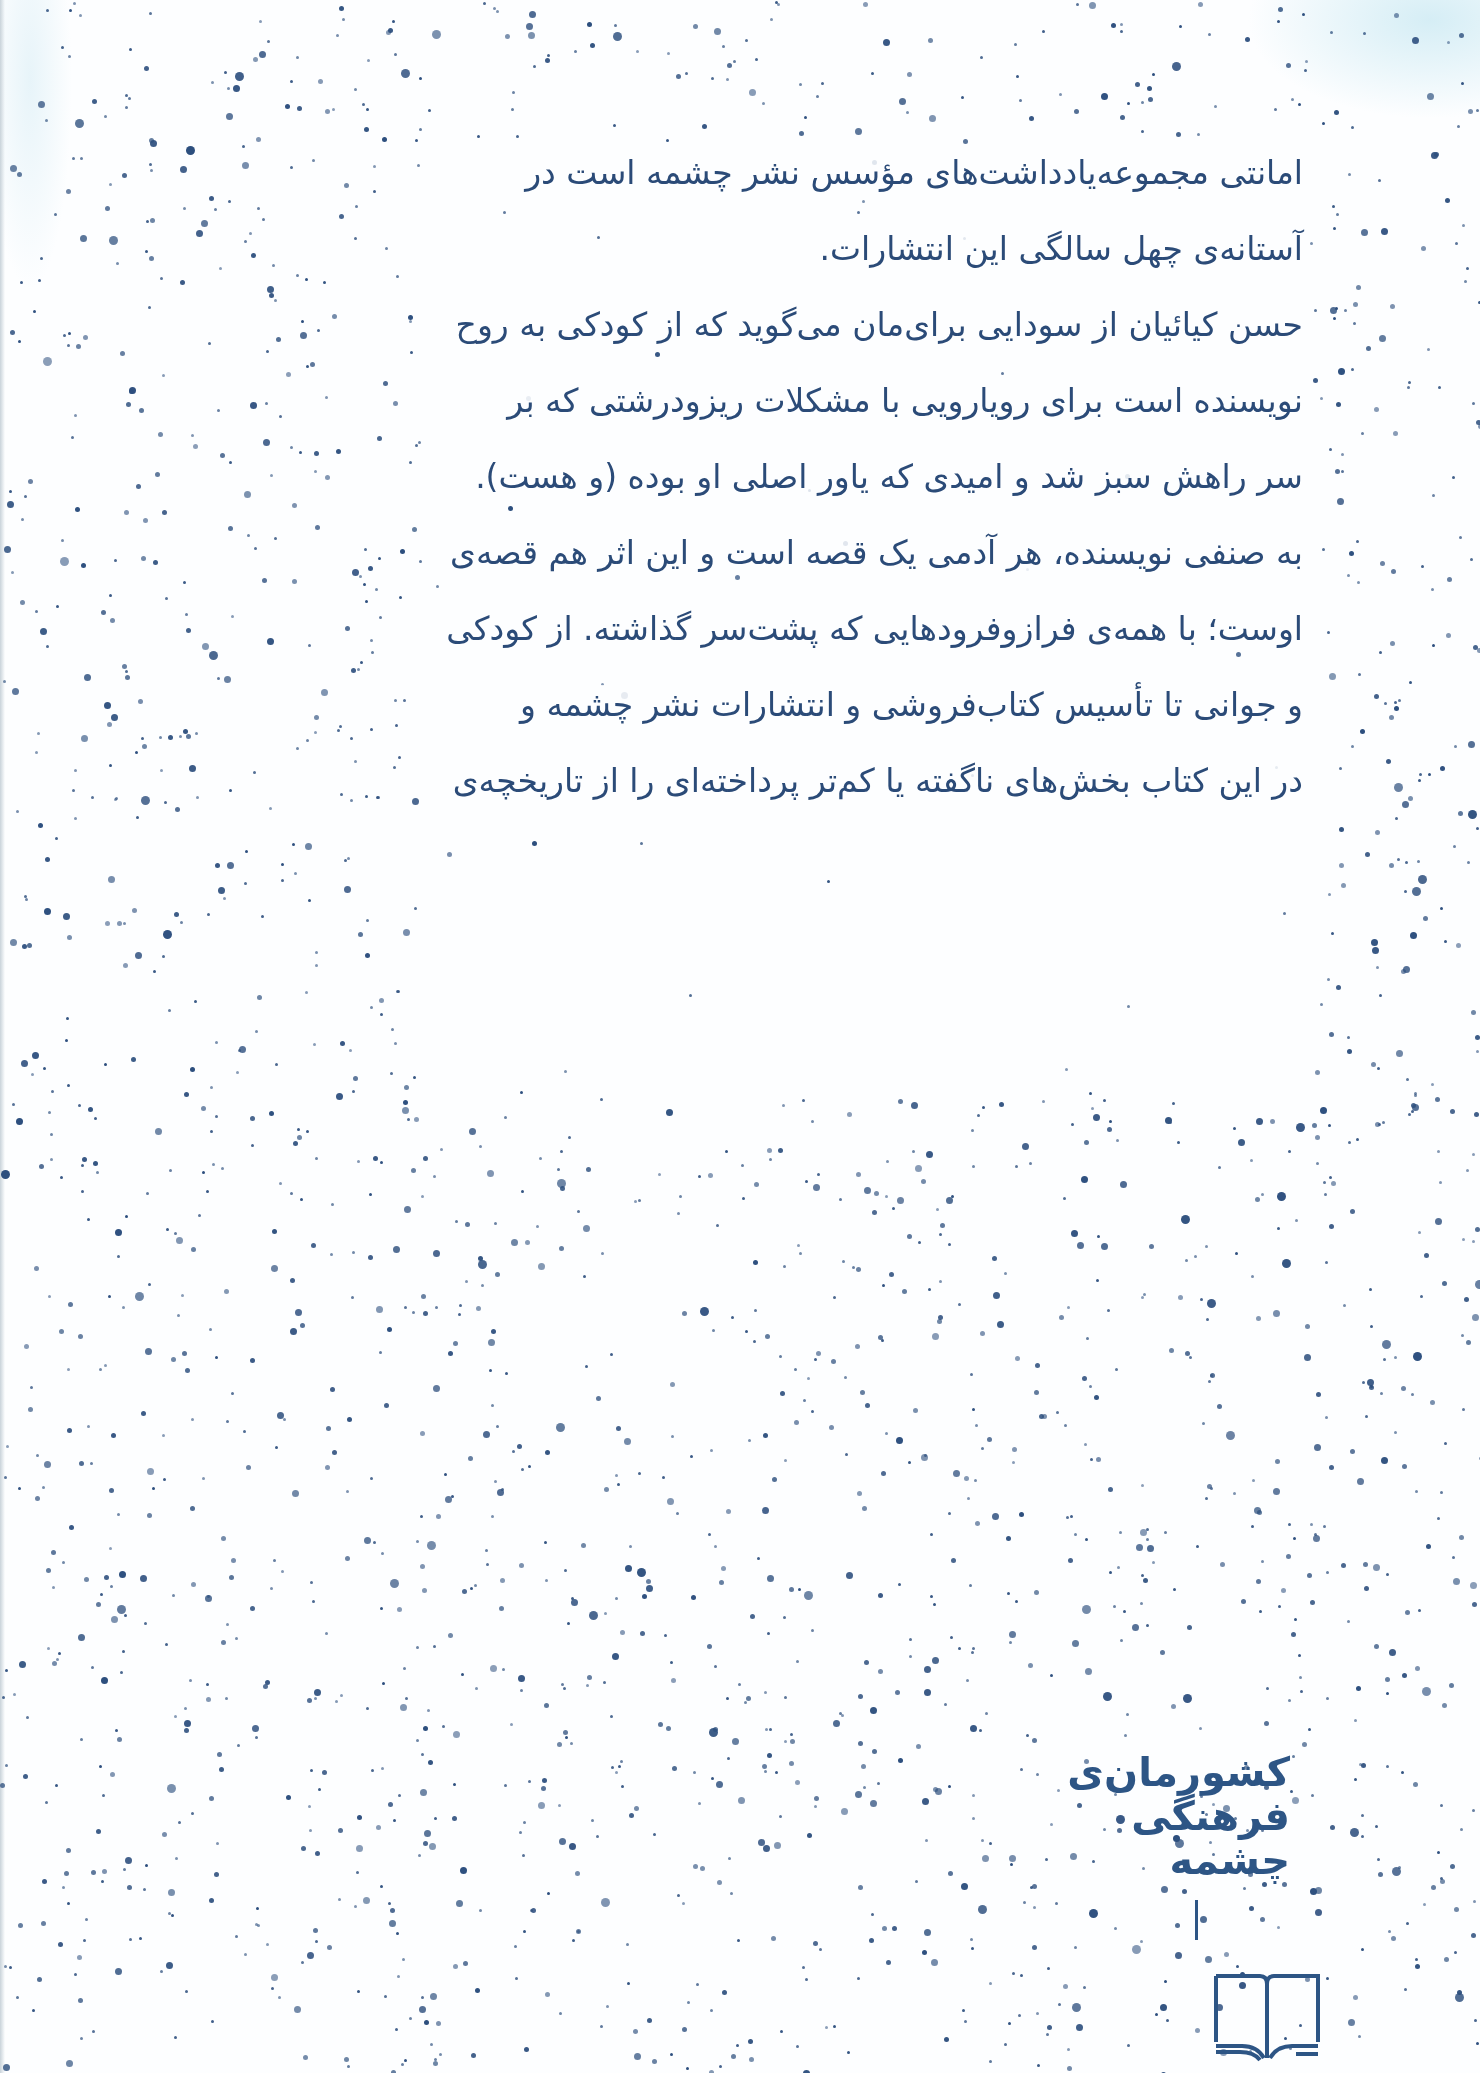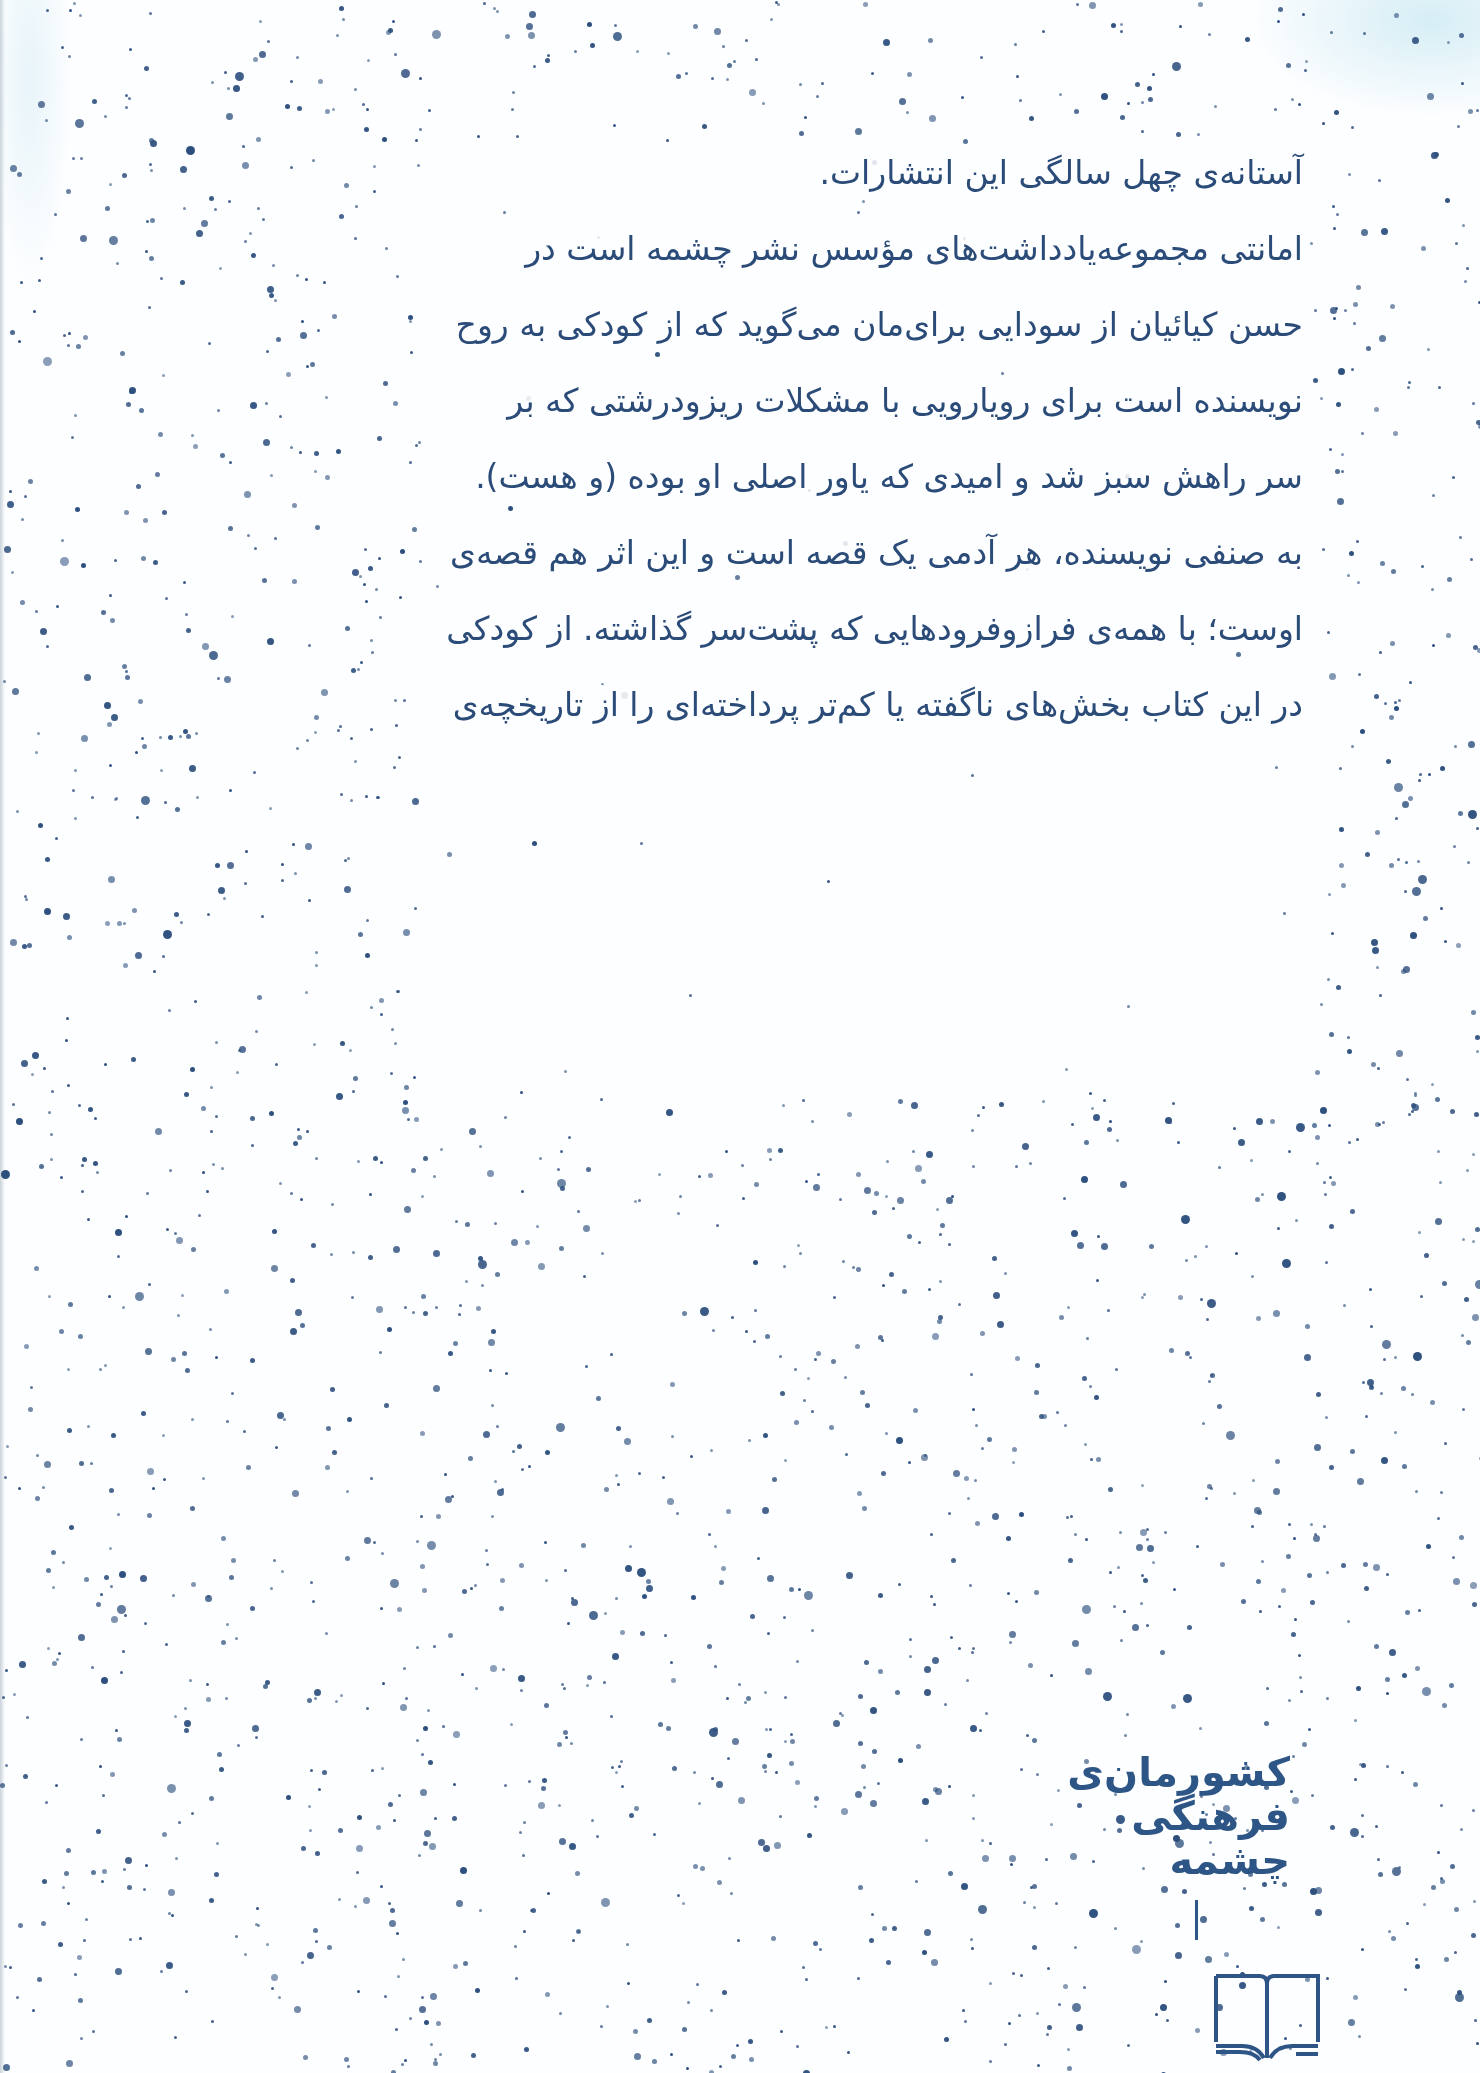--- a/index.html
+++ b/index.html
@@ -2006,31 +2006,32 @@
       <div class="dot" style="left: 456px; top: 1900px; width: 7px; height: 7px; opacity: 0.74;"></div>
       <div class="dot" style="left: 937px; top: 1319px; width: 5px; height: 5px; opacity: 0.68;"></div>
       <div class="dot" style="left: 1067px; top: 2048px; width: 3px; height: 3px; opacity: 0.58;"></div>
       <div class="dot" style="left: 698px; top: 1802px; width: 3px; height: 3px; opacity: 0.62;"></div>
       <div class="dot" style="left: 971px; top: 1129px; width: 3px; height: 3px; opacity: 0.68;"></div>
       <div class="dot" style="left: 190px; top: 1067px; width: 5px; height: 5px; opacity: 1;"></div>
     </div>
 
   <div class="blurb">
     <div class="para">
+      <span class="line"><span>امانتی مجموعه‌یادداشت‌های مؤسس نشر چشمه است در</span></span>
       <span class="line"><span>آستانه‌ی چهل سالگی این انتشارات.</span></span>
-      <span class="line"><span>امانتی مجموعه‌یادداشت‌های مؤسس نشر چشمه است در</span></span>
     </div>
     <div class="para">
       <span class="line"><span>حسن کیائیان از سودایی برای‌مان می‌گوید که از کودکی به روح</span></span>
       <span class="line"><span>نویسنده است برای رویارویی با مشکلات ریزودرشتی که بر</span></span>
       <span class="line"><span>سر راهش سبز شد و امیدی که یاور اصلی او بوده (و هست).</span></span>
     </div>
     <div class="para">
       <span class="line"><span>به صنفی نویسنده، هر آدمی یک قصه است و این اثر هم قصه‌ی</span></span>
       <span class="line"><span>اوست؛ با همه‌ی فرازوفرودهایی که پشت‌سر گذاشته. از کودکی</span></span>
+      <span class="line"><span>و جوانی تا تأسیس کتاب‌فروشی و انتشارات نشر چشمه و</span></span>
     </div>
     <div class="para">
       <span class="line"><span>در این کتاب بخش‌های ناگفته یا کم‌تر پرداخته‌ای را از تاریخچه‌ی</span></span>
     </div>
   </div>
 
   <div class="logo">
     <span class="logo-line">کشورمان‌ی</span>
     <span class="logo-line">فرهنگی</span>
     <span class="logo-line">چشمه</span>

